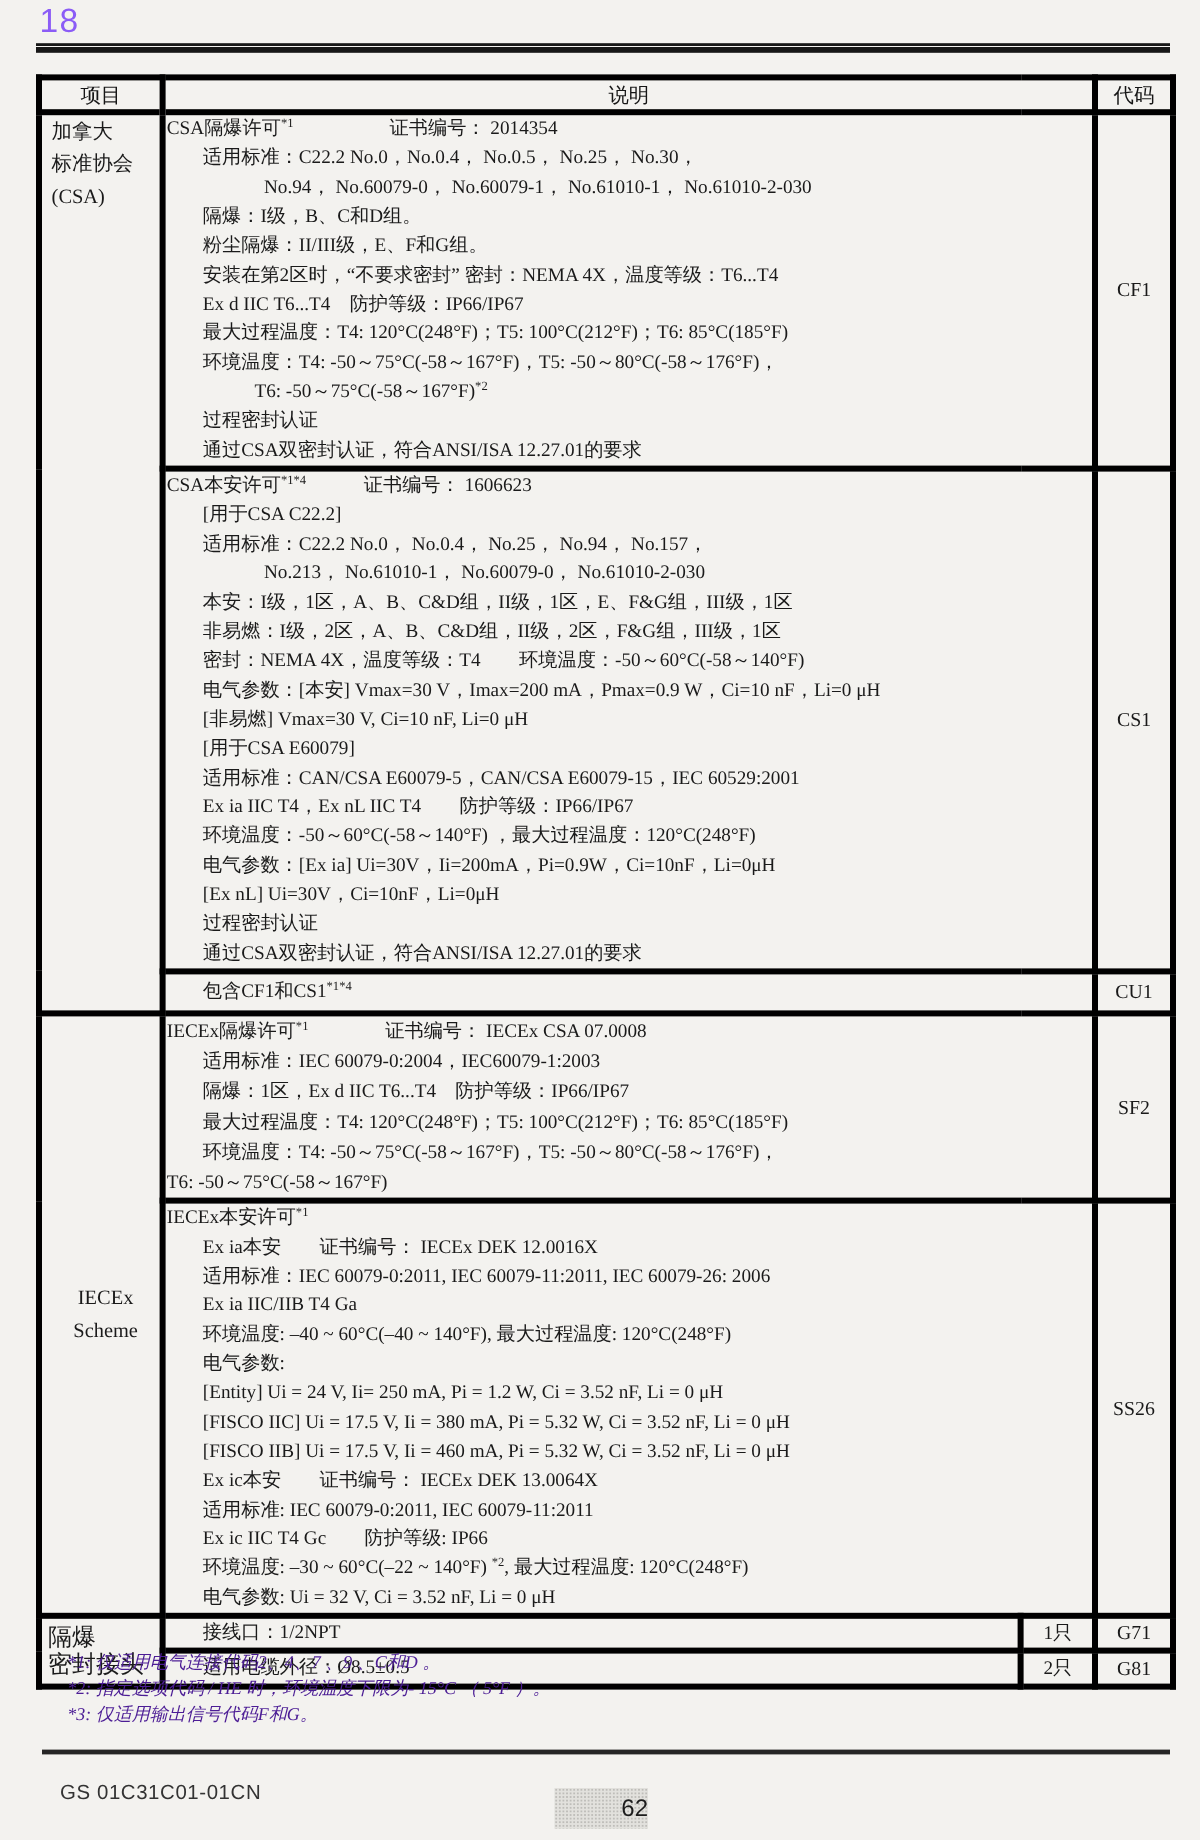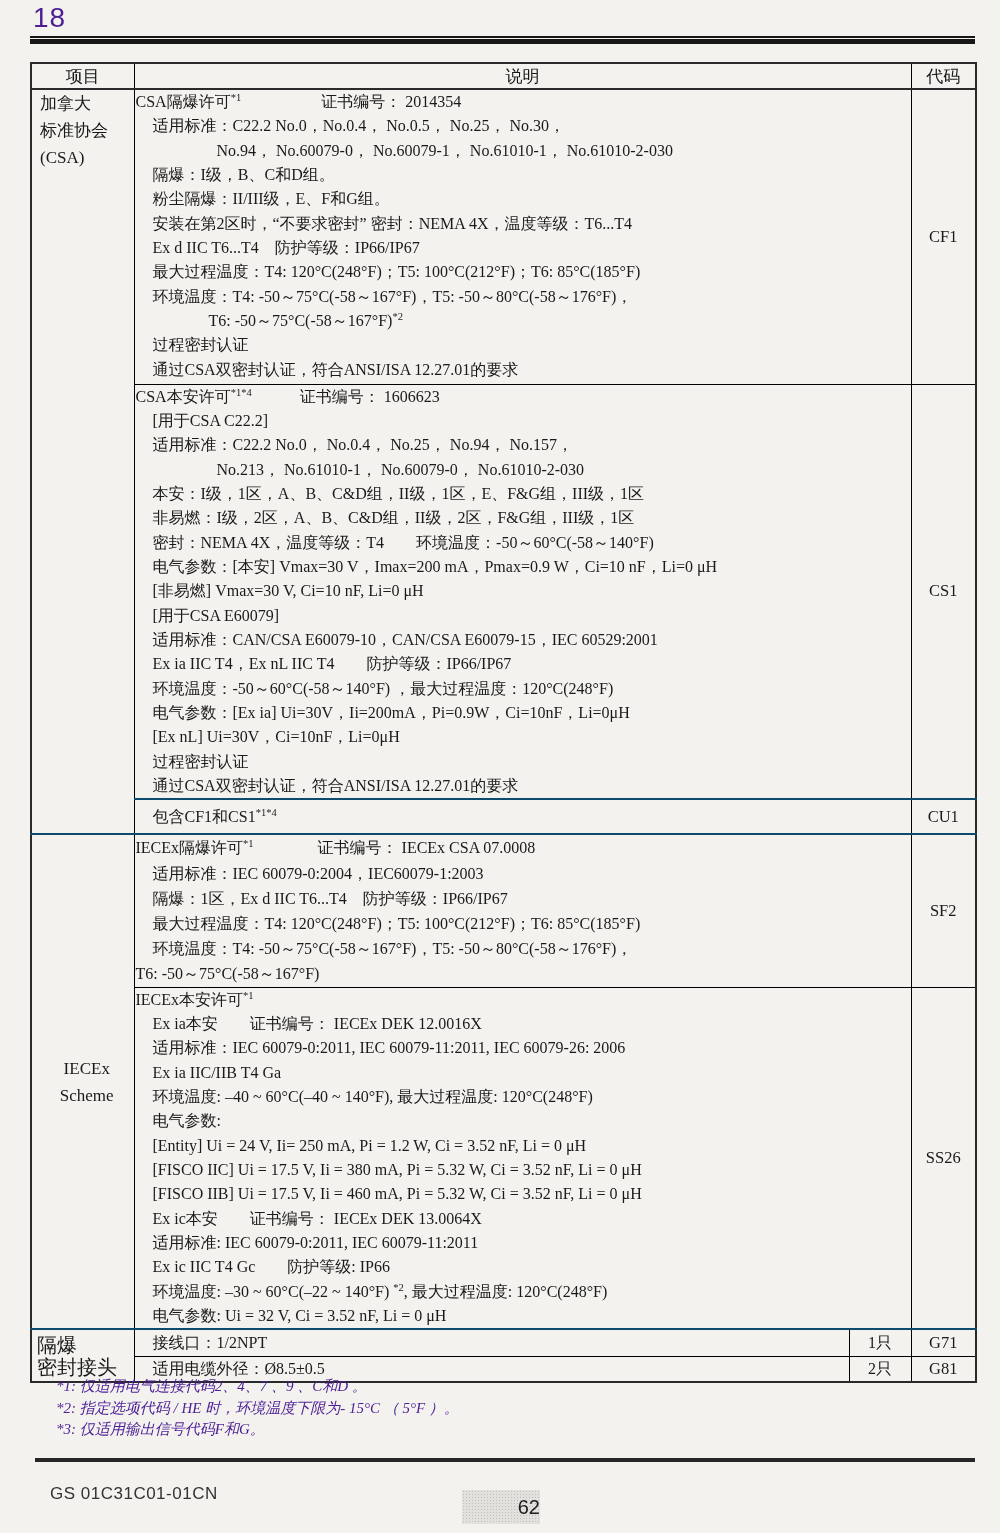--- a/index.html
+++ b/index.html
@@ -6,52 +6,52 @@
   body{
     width:1000px;height:1533px;position:relative;
     background:#f3f2ef;
     font-family:"Liberation Serif","DejaVu Serif",serif;
     color:#1a1a1a;
     overflow:hidden;
   }
   .pagenum-top{
     position:absolute;left:33px;top:2px;
     font-family:"Liberation Sans","DejaVu Sans",sans-serif;
-    font-size:28px;color:#4c1d95;letter-spacing:1px;
+    font-size:28px;color:#8b5cf6;letter-spacing:1px;
   }
   .top-rule{
     position:absolute;left:30px;top:36px;width:945px;height:8px;
     background:linear-gradient(to bottom,#171717 0 2px,rgba(0,0,0,0) 2px 3.5px,#171717 3.5px 8px);
   }
   table.spec{
     position:absolute;left:30px;top:62px;width:945px;
     border-collapse:collapse;table-layout:fixed;
     border:2px solid #2a2a2a;
   }
   table.spec th,table.spec td{
-    border:1px solid #000000;
+    border:5px solid #000000;
     font-weight:normal;
     padding:0;
   }
   tr.hdr th{
     height:24px;font-size:17px;text-align:center;vertical-align:middle;
     border-bottom:2px solid #2a2a2a;color:#161616;
   }
   td.item{vertical-align:top;font-size:17px;}
   td.item .ln{line-height:27px;padding-left:8px;white-space:nowrap;}
   td.item-csa{padding-top:158px;}
   td.item-iecex{vertical-align:middle;text-align:center;}
   td.item-gland{vertical-align:middle;font-size:20px;}
   td.item-gland .ln{line-height:22px;padding-left:5px;}
   td.desc{vertical-align:top;padding:3px 4px 0 4px;font-size:16px;}
   td.desc .ln{line-height:24.35px;white-space:nowrap;}
   td.desc-sf2 .ln{line-height:25.2px;}
   td.desc-mid{vertical-align:middle;padding-top:0;}
   .ind0{padding-left:1px;}
-  .ind1{padding-left:18px;}
+  .ind1{padding-left:7px;margin-left:24px;}
   .ind2{padding-left:82px;}
   .ind3{padding-left:74px;}
   td.code{
     text-align:center;vertical-align:middle;font-size:16.5px;margin-top:20px;
   }
   td.qty{
     text-align:center;vertical-align:middle;font-size:16px;
   }
   tr.grp-top td{border-top:2px solid #0c4a6e;}
   sup{font-size:10.5px;vertical-align:6px;line-height:0;letter-spacing:0;}
@@ -124,21 +124,21 @@
           <div class="ln ind0">CSA本安许可<sup>*1*4</sup>　　　证书编号： 1606623</div>
           <div class="ln ind1">[用于CSA C22.2]</div>
           <div class="ln ind1">适用标准：C22.2 No.0，  No.0.4，  No.25，  No.94，  No.157，</div>
           <div class="ln ind2">No.213，  No.61010-1，  No.60079-0，  No.61010-2-030</div>
           <div class="ln ind1">本安：I级，1区，A、B、C&amp;D组，II级，1区，E、F&amp;G组，III级，1区</div>
           <div class="ln ind1">非易燃：I级，2区，A、B、C&amp;D组，II级，2区，F&amp;G组，III级，1区</div>
           <div class="ln ind1">密封：NEMA 4X，温度等级：T4　　环境温度：-50～60°C(-58～140°F)</div>
           <div class="ln ind1">电气参数：[本安] Vmax=30 V，Imax=200 mA，Pmax=0.9 W，Ci=10 nF，Li=0 μH</div>
           <div class="ln ind1">[非易燃] Vmax=30 V, Ci=10 nF, Li=0 μH</div>
           <div class="ln ind1">[用于CSA E60079]</div>
-          <div class="ln ind1">适用标准：CAN/CSA E60079-10，CAN/CSA E60079-15，IEC 60529:2001</div>
+          <div class="ln ind1">适用标准：CAN/CSA E60079-5，CAN/CSA E60079-15，IEC 60529:2001</div>
           <div class="ln ind1">Ex ia IIC T4，Ex nL IIC T4　　防护等级：IP66/IP67</div>
           <div class="ln ind1">环境温度：-50～60°C(-58～140°F) ，最大过程温度：120°C(248°F)</div>
           <div class="ln ind1">电气参数：[Ex ia] Ui=30V，Ii=200mA，Pi=0.9W，Ci=10nF，Li=0μH</div>
           <div class="ln ind1">[Ex nL] Ui=30V，Ci=10nF，Li=0μH</div>
           <div class="ln ind1">过程密封认证</div>
           <div class="ln ind1">通过CSA双密封认证，符合ANSI/ISA 12.27.01的要求</div>
         </td>
     <td class="code">CS1</td>
   </tr>
   <tr style="height:35px" class="grp-top">

